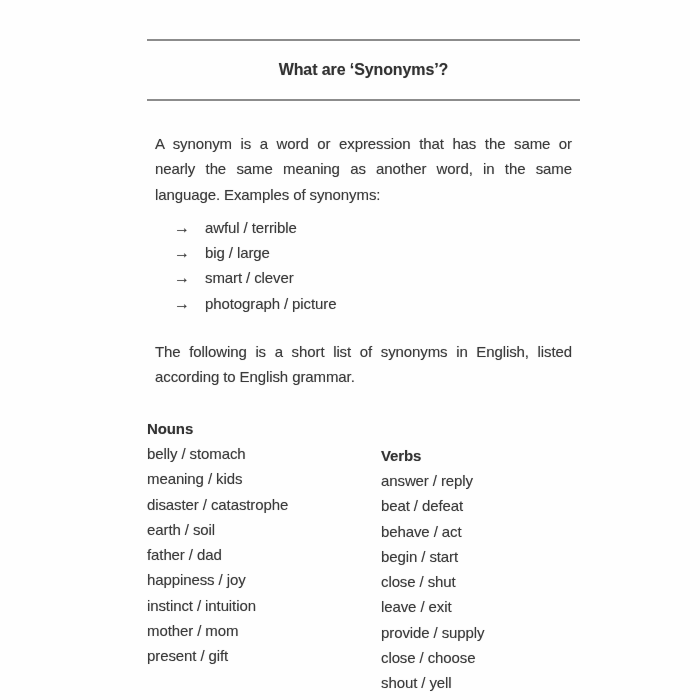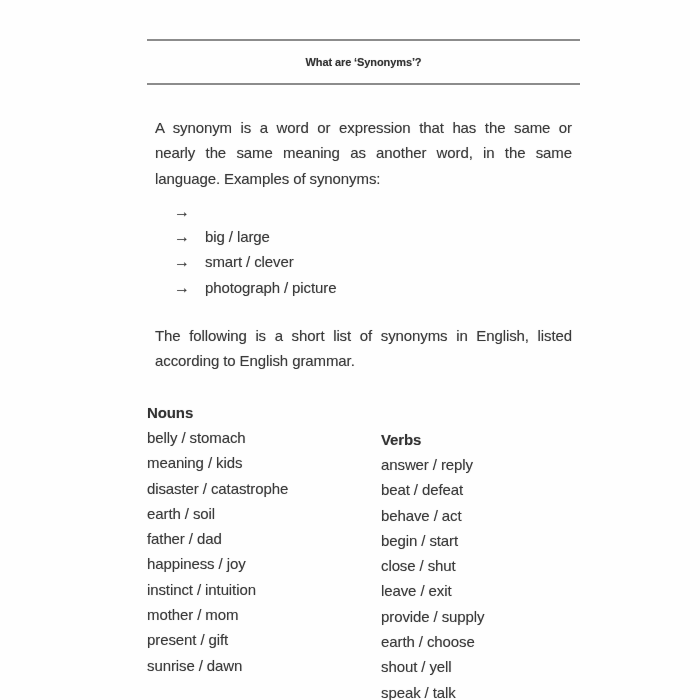--- a/index.html
+++ b/index.html
@@ -25,22 +25,22 @@
     text-shadow: 0 0 1px rgba(85,85,85,0.45);
   }
   .rule {
     height: 2px;
     background: #8c8c8c;
     border: none;
     margin: 0;
   }
   .rule-top { margin-top: 39px; }
   .doc-title {
-    margin: 8px;
-    font-size: 11px;
+    margin: 16px;
+    font-size: 16px;
     font-weight: bold;
     text-align: center;
     line-height: 26px;
     color: #333333;
   }
   .para {
     margin: 8px;
     font-size: 15px;
     line-height: 25.3px;
   }
@@ -96,20 +96,21 @@
 
     <p class="para para-intro">
       <span class="jline">A synonym is a word or expression that has the same or</span>
       <span class="jline">nearly the same meaning as another word, in the same</span>
       <span class="jline last">language. Examples of synonyms:</span>
     </p>
 
     <ul class="examples">
       <li class="example">
         <span class="arrow">→</span>
+        <span>awful / terrible</span>
       </li>
       <li class="example">
         <span class="arrow">→</span>
         <span>big / large</span>
       </li>
       <li class="example">
         <span class="arrow">→</span>
         <span>smart / clever</span>
       </li>
       <li class="example">
@@ -128,31 +129,30 @@
         <div class="col-header">Nouns</div>
         <div class="col-item">belly / stomach</div>
         <div class="col-item">meaning / kids</div>
         <div class="col-item">disaster / catastrophe</div>
         <div class="col-item">earth / soil</div>
         <div class="col-item">father / dad</div>
         <div class="col-item">happiness / joy</div>
         <div class="col-item">instinct / intuition</div>
         <div class="col-item">mother / mom</div>
         <div class="col-item">present / gift</div>
-        <div class="col-item">sunrise / dawn</div>
       </div>
       <div class="col-verbs">
         <div class="col-header">Verbs</div>
         <div class="col-item">answer / reply</div>
         <div class="col-item">beat / defeat</div>
         <div class="col-item">behave / act</div>
         <div class="col-item">begin / start</div>
         <div class="col-item">close / shut</div>
         <div class="col-item">leave / exit</div>
         <div class="col-item">provide / supply</div>
-        <div class="col-item">earth / choose</div>
+        <div class="col-item">close / choose</div>
         <div class="col-item">shout / yell</div>
         <div class="col-item">speak / talk</div>
       </div>
     </div>
 
   </div>
 </div>
 
 </body></html>

